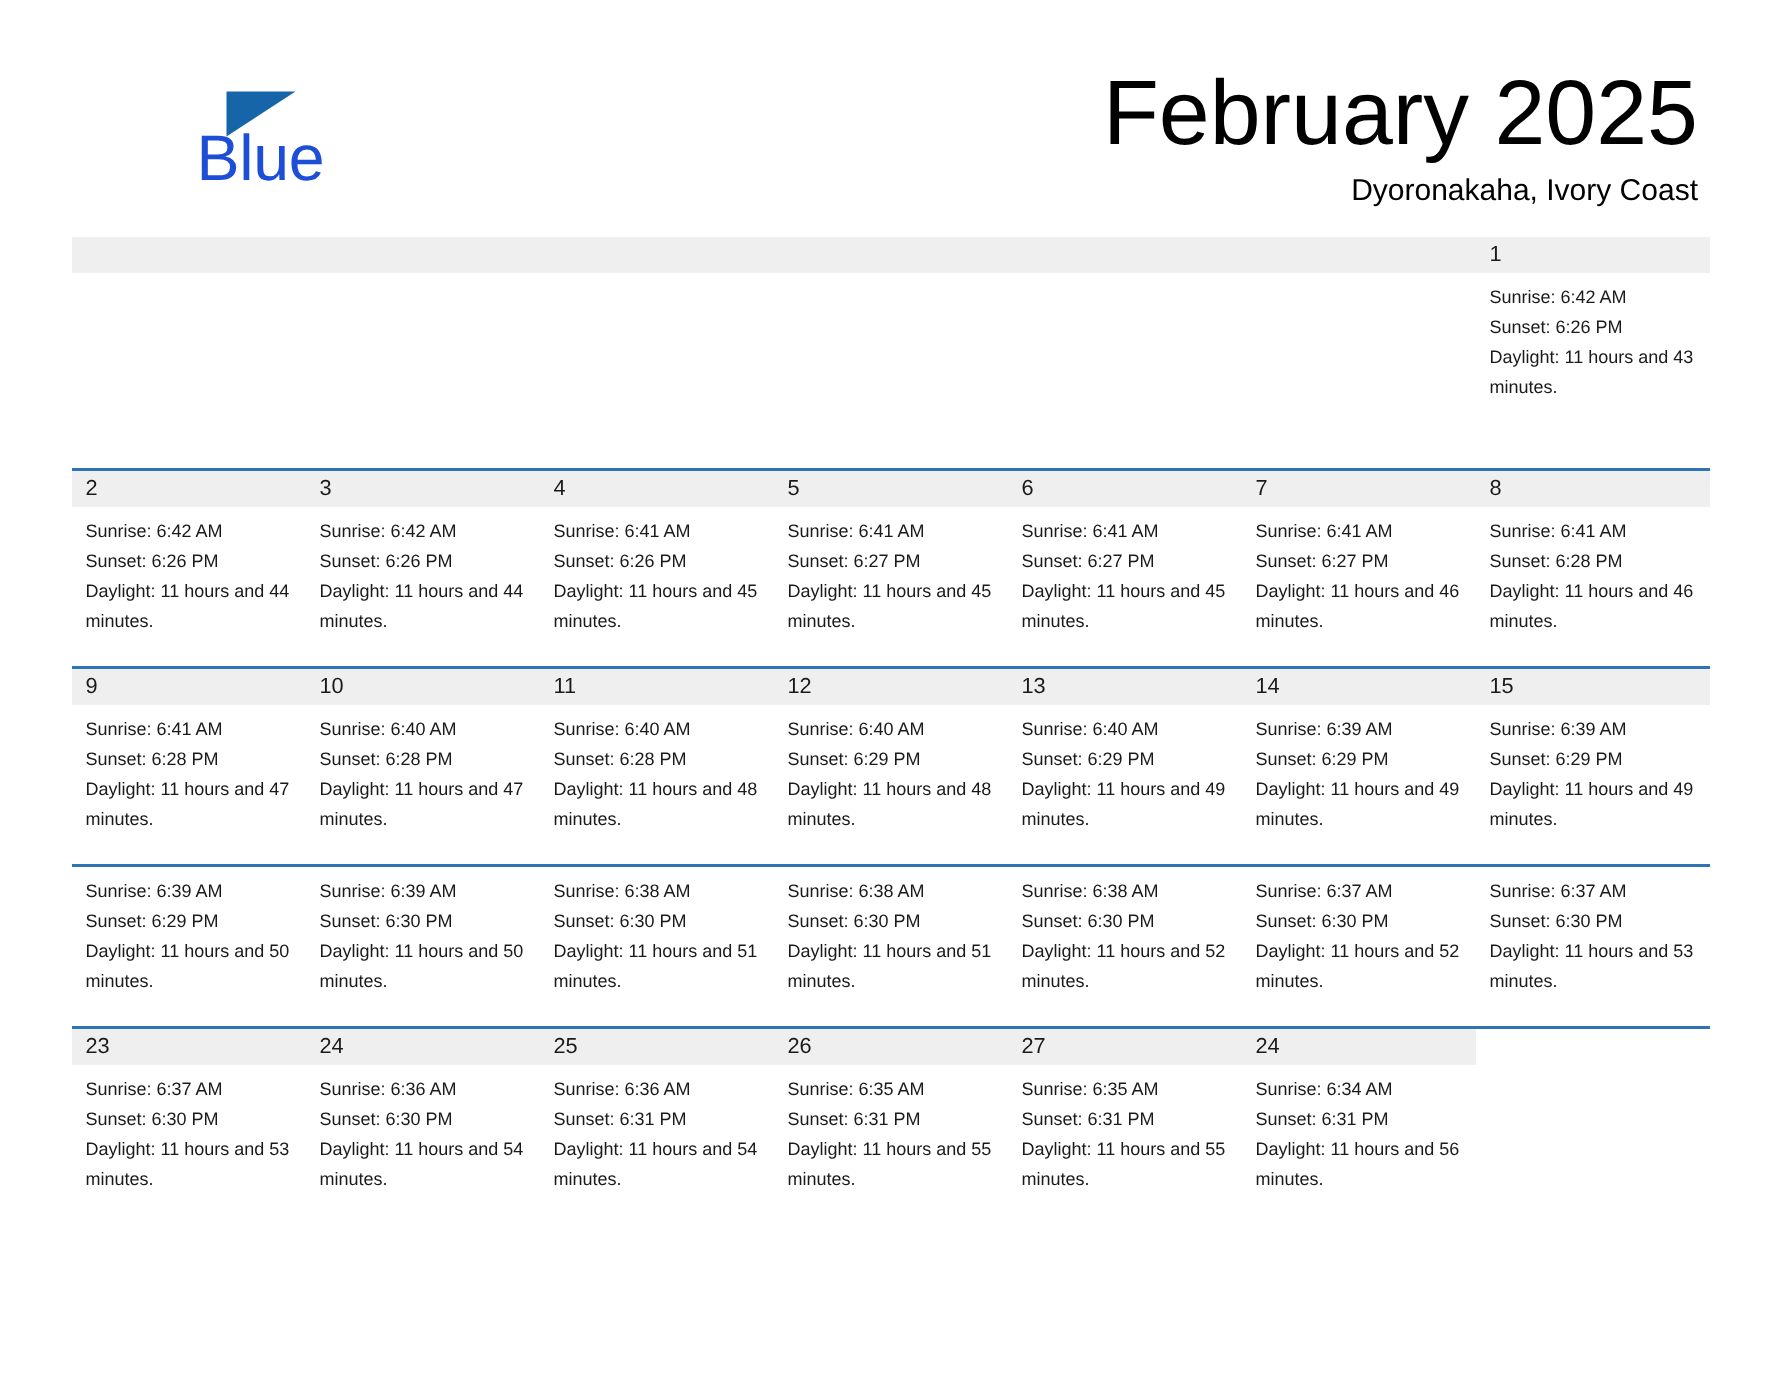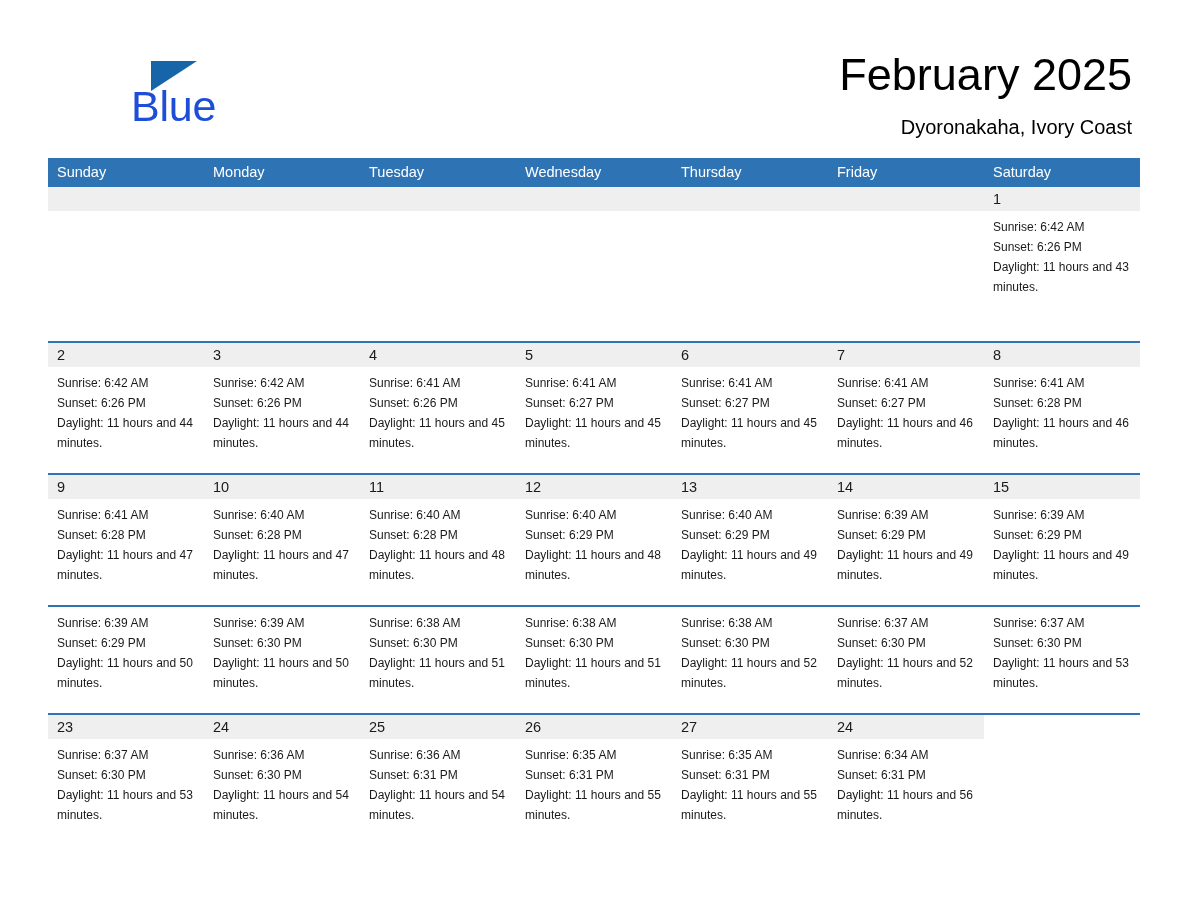--- a/index.html
+++ b/index.html
@@ -66,21 +66,21 @@
     font-family: "Liberation Sans", sans-serif;
   }
 
   .title-block {
     position: absolute;
     right: 56px;
     top: 48px;
     text-align: right;
   }
   .cal-title {
-    font-size: 45px;
+    font-size: 61px;
     line-height: 54px;
     font-weight: normal;
     color: #000000;
     margin: 0;
     white-space: nowrap;
   }
   .cal-subtitle {
     font-size: 20px;
     line-height: 30px;
     font-weight: normal;
@@ -177,29 +177,20 @@
     </div>
 
     <div class="title-block">
       <h1 class="cal-title">February 2025</h1>
       <h2 class="cal-subtitle">Dyoronakaha, Ivory Coast</h2>
     </div>
 
   </div>
 
   <div class="calendar">
-    <div class="weekday-row" id="weekday-row">
-        <div class="weekday-cell">Sunday</div>
-        <div class="weekday-cell">Monday</div>
-        <div class="weekday-cell">Tuesday</div>
-        <div class="weekday-cell">Wednesday</div>
-        <div class="weekday-cell">Thursday</div>
-        <div class="weekday-cell">Friday</div>
-        <div class="weekday-cell">Saturday</div>
-      </div>
     <div id="weeks-container">
         <div class="week-row first">
           <div class="daynum-band">
             <div class="daynum-cell empty"></div>
             <div class="daynum-cell empty"></div>
             <div class="daynum-cell empty"></div>
             <div class="daynum-cell empty"></div>
             <div class="daynum-cell empty"></div>
             <div class="daynum-cell empty"></div>
             <div class="daynum-cell">1</div>

